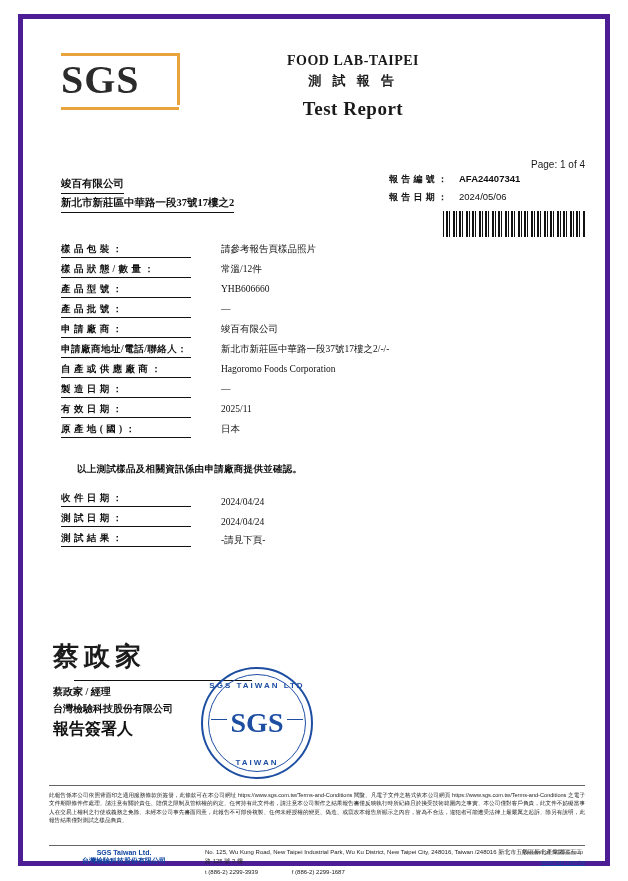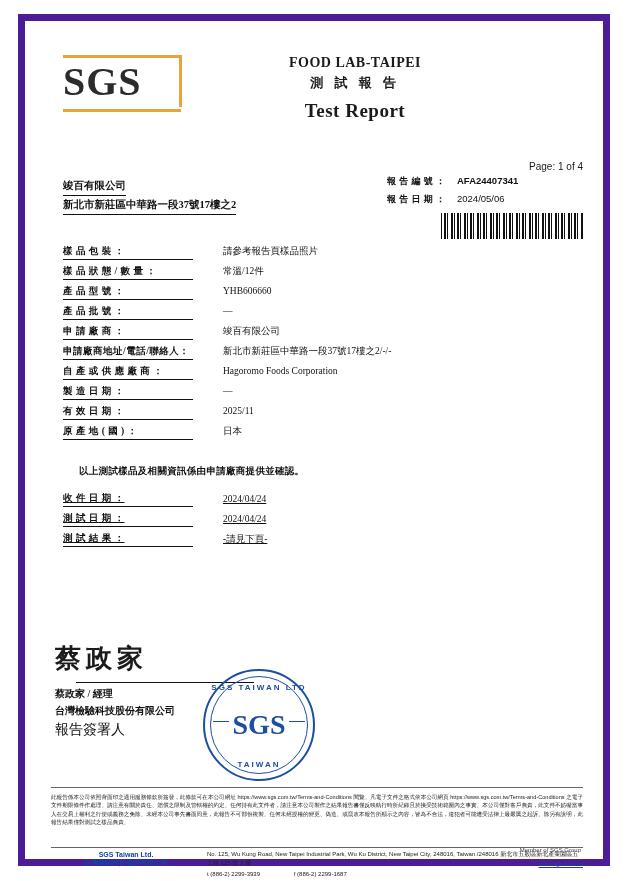--- a/index.html
+++ b/index.html
@@ -17,21 +17,21 @@
     background: #ffffff;
     overflow: hidden;
     box-sizing: border-box;
   }
   .sheet {
     position: absolute;
     left: 18px;
     top: 14px;
     width: 592px;
     height: 852px;
-    border: 7px solid #4c1d95;
+    border: 5px solid #4c1d95;
     background: #fff;
     box-sizing: border-box;
   }
 
   
   .hdr {
     position: absolute;
     left: 0; top: 0;
     width: 100%;
     height: 120px;
@@ -209,23 +209,22 @@
   .dates {
     position: absolute;
     left: 38px;
     top: 468px;
     width: 500px;
     font-size: 9.5px;
     color: #111;
   }
   .dates .row {
     display: flex;
-    align-items: center;
+    align-items: flex-end;
     height: 20px;
-    text-decoration: underline;
   }
   .dates .lbl {
     width: 130px;
     font-weight: bold;
     letter-spacing: 0.5px;
     border-bottom: 1px solid #111;
     padding-bottom: 1px;
     box-sizing: border-box;
   }
   .dates .val {
@@ -251,21 +250,21 @@
     margin-bottom: 6px;
   }
   .sign .line {
     width: 178px;
     height: 1px;
     background: #111;
     margin: 0 auto 4px auto;
   }
   .sign .l1 { font-size: 10px; font-weight: bold; margin-bottom: 3px;}
   .sign .l2 { font-size: 10px; font-weight: bold; margin-bottom: 3px;}
-  .sign .l3 { font-size: 14px; font-weight: normal; }
+  .sign .l3 { font-size: 16px; font-weight: bold; }
 
   
   .stamp {
     position: absolute;
     left: 178px;
     top: 648px;
     width: 112px;
     height: 112px;
   }
   .stamp .outer {

